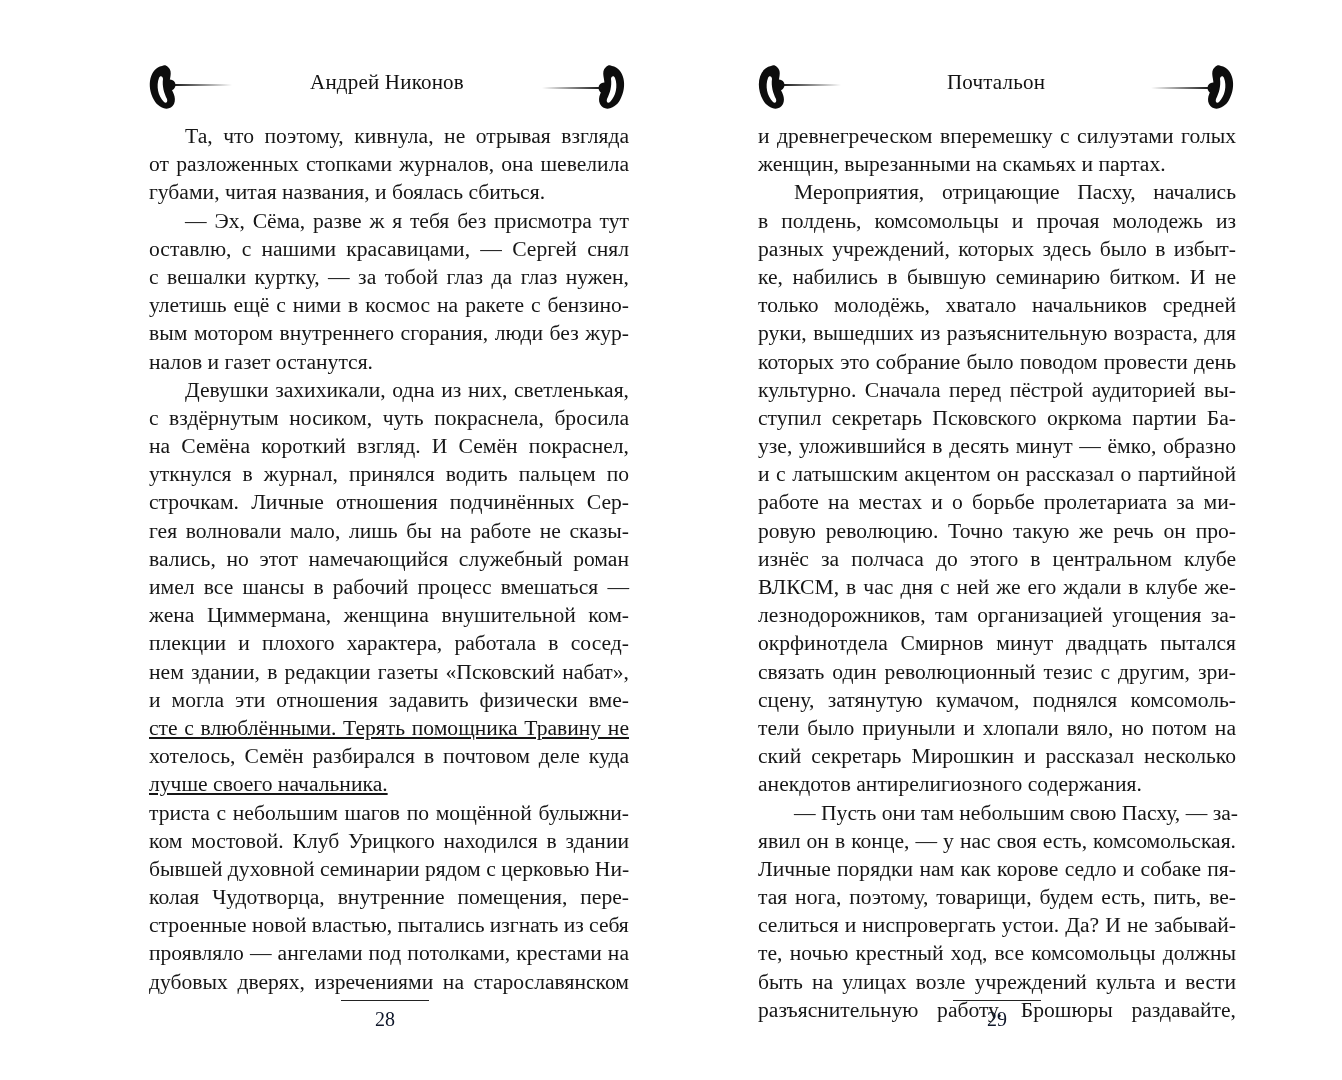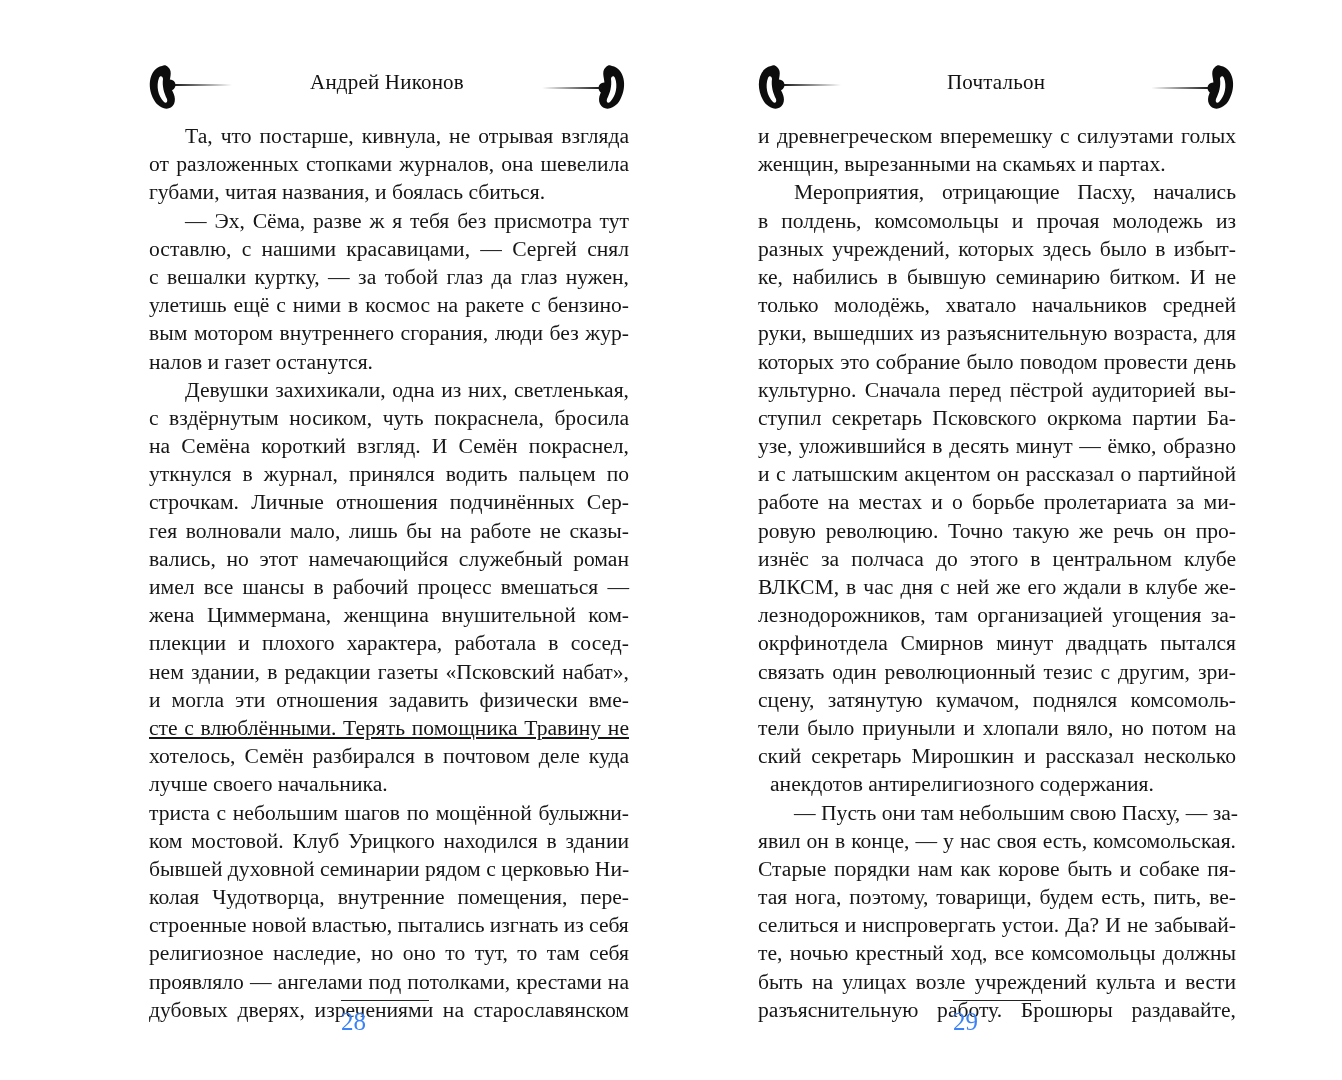--- a/index.html
+++ b/index.html
@@ -78,22 +78,23 @@
       height: 0;
       border-top: 1.5px solid #222;
     }
     .page.left .footer-rule { left: 297px; }
     .page.right .footer-rule { left: 282px; }
 
     .page-number {
       position: absolute;
       top: 1008px;
       width: 88px;
-      font-size: 25px;
-      color: #3b82f6;
+      text-align: center;
+      font-size: 20px;
+      color: #0f172a;
     }
     .page.left .page-number { left: 297px; }
     .page.right .page-number { left: 282px; }
   </style>
 </head>
 <body>
 
 <svg width="0" height="0" style="position:absolute" aria-hidden="true">
   <defs>
     <linearGradient id="tailFadeL" x1="0" x2="1" y1="0" y2="0">
@@ -118,21 +119,21 @@
     <div class="head-title">Андрей Никонов</div>
     <svg class="ornament right-orn" viewBox="0 0 90 60">
       <path d="M72 8 C84 10, 88 28, 80 42 C75 51, 64 54, 60 46 C57 39, 62 33, 64 28 C66 22, 60 14, 66 9 C68 7, 70 7, 72 8 Z" fill="#0d0d0d"></path>
       <path d="M75 20 C78 28, 76 38, 70 44 C68 46, 66 44, 67 41 C70 35, 72 28, 71 21 C71 18, 74 17, 75 20 Z" fill="#ffffff"></path>
       <circle cx="64" cy="30" r="5.5" fill="#0d0d0d"></circle>
       <rect x="2" y="29" width="60" height="2" fill="url(#tailFadeR)"></rect>
     </svg>
   </div>
 
   <div class="body-text" id="left-body">
-      <span class="line indent" style="display: block;">Та, что постарше, кивнула, не отрывая взгляда</span>
+      <span class="line indent" style="display: block;">Та, что поэтому, кивнула, не отрывая взгляда</span>
       <span class="line" style="display: block;">от разложенных стопками журналов, она шевелила</span>
       <span class="line last" style="display: block;">губами, читая названия, и боялась сбиться.</span>
       <span class="line indent" style="display: block;">— Эх, Сёма, разве ж я тебя без присмотра тут</span>
       <span class="line" style="display: block;">оставлю, с нашими красавицами, — Сергей снял</span>
       <span class="line" style="display: block;">с вешалки куртку, — за тобой глаз да глаз нужен,</span>
       <span class="line" style="display: block;">улетишь ещё с ними в космос на ракете с бензино-</span>
       <span class="line" style="display: block;">вым мотором внутреннего сгорания, люди без жур-</span>
       <span class="line last" style="display: block;">налов и газет останутся.</span>
       <span class="line indent" style="display: block;">Девушки захихикали, одна из них, светленькая,</span>
       <span class="line" style="display: block;">с вздёрнутым носиком, чуть покраснела, бросила</span>
@@ -141,27 +142,26 @@
       <span class="line" style="display: block;">строчкам. Личные отношения подчинённых Сер-</span>
       <span class="line" style="display: block;">гея волновали мало, лишь бы на работе не сказы-</span>
       <span class="line" style="display: block;">вались, но этот намечающийся служебный роман</span>
       <span class="line" style="display: block;">имел все шансы в рабочий процесс вмешаться —</span>
       <span class="line" style="display: block;">жена Циммермана, женщина внушительной ком-</span>
       <span class="line" style="display: block;">плекции и плохого характера, работала в сосед-</span>
       <span class="line" style="display: block;">нем здании, в редакции газеты «Псковский набат»,</span>
       <span class="line" style="display: block;">и могла эти отношения задавить физически вме-</span>
       <span class="line" style="display: block; text-decoration: underline;">сте с влюблёнными. Терять помощника Травину не</span>
       <span class="line" style="display: block;">хотелось, Семён разбирался в почтовом деле куда</span>
-      <span class="line last" style="display: block;">лучше своего начальника.</span>
+      <span class="line last" style="display: block; text-decoration: underline;">лучше своего начальника.</span>
       <span class="line" style="display: block;">триста с небольшим шагов по мощённой булыжни-</span>
       <span class="line" style="display: block;">ком мостовой. Клуб Урицкого находился в здании</span>
       <span class="line" style="display: block;">бывшей духовной семинарии рядом с церковью Ни-</span>
       <span class="line" style="display: block;">колая Чудотворца, внутренние помещения, пере-</span>
       <span class="line" style="display: block; letter-spacing: -0.041px; text-align-last: left;">строенные новой властью, пытались изгнать из себя</span>
-      <span class="line" style="display: block;">религиозное наследие, но оно то тут, то там себя</span>
       <span class="line" style="display: block;">проявляло — ангелами под потолками, крестами на</span>
       <span class="line" style="display: block;">дубовых дверях, изречениями на старославянском</span>
     </div>
 
   <div class="footer-rule"></div>
   <div class="page-number">28</div>
 </div>
 
 <div class="page right">
   <div class="running-head">
@@ -197,24 +197,24 @@
       <span class="line" style="display: block;">работе на местах и о борьбе пролетариата за ми-</span>
       <span class="line" style="display: block;">ровую революцию. Точно такую же речь он про-</span>
       <span class="line" style="display: block;">изнёс за полчаса до этого в центральном клубе</span>
       <span class="line" style="display: block;">ВЛКСМ, в час дня с ней же его ждали в клубе же-</span>
       <span class="line" style="display: block;">лезнодорожников, там организацией угощения за-</span>
       <span class="line" style="display: block;">окрфинотдела Смирнов минут двадцать пытался</span>
       <span class="line" style="display: block;">связать один революционный тезис с другим, зри-</span>
       <span class="line" style="display: block;">сцену, затянутую кумачом, поднялся комсомоль-</span>
       <span class="line" style="display: block;">тели было приуныли и хлопали вяло, но потом на</span>
       <span class="line" style="display: block;">ский секретарь Мирошкин и рассказал несколько</span>
-      <span class="line last" style="display: block; margin-left: 12px;">анекдотов антирелигиозного содержания.</span>
+      <span class="line last" style="display: block;">анекдотов антирелигиозного содержания.</span>
       <span class="line indent" style="display: block;">— Пусть они там небольшим свою Пасху, — за-</span>
       <span class="line" style="display: block;">явил он в конце, — у нас своя есть, комсомольская.</span>
-      <span class="line" style="display: block;">Старые порядки нам как корове быть и собаке пя-</span>
+      <span class="line" style="display: block;">Личные порядки нам как корове седло и собаке пя-</span>
       <span class="line" style="display: block;">тая нога, поэтому, товарищи, будем есть, пить, ве-</span>
       <span class="line" style="display: block;">селиться и ниспровергать устои. Да? И не забывай-</span>
       <span class="line" style="display: block;">те, ночью крестный ход, все комсомольцы должны</span>
       <span class="line" style="display: block;">быть на улицах возле учреждений культа и вести</span>
       <span class="line" style="display: block;">разъяснительную работу. Брошюры раздавайте,</span>
     </div>
 
   <div class="footer-rule"></div>
   <div class="page-number">29</div>
 </div>

